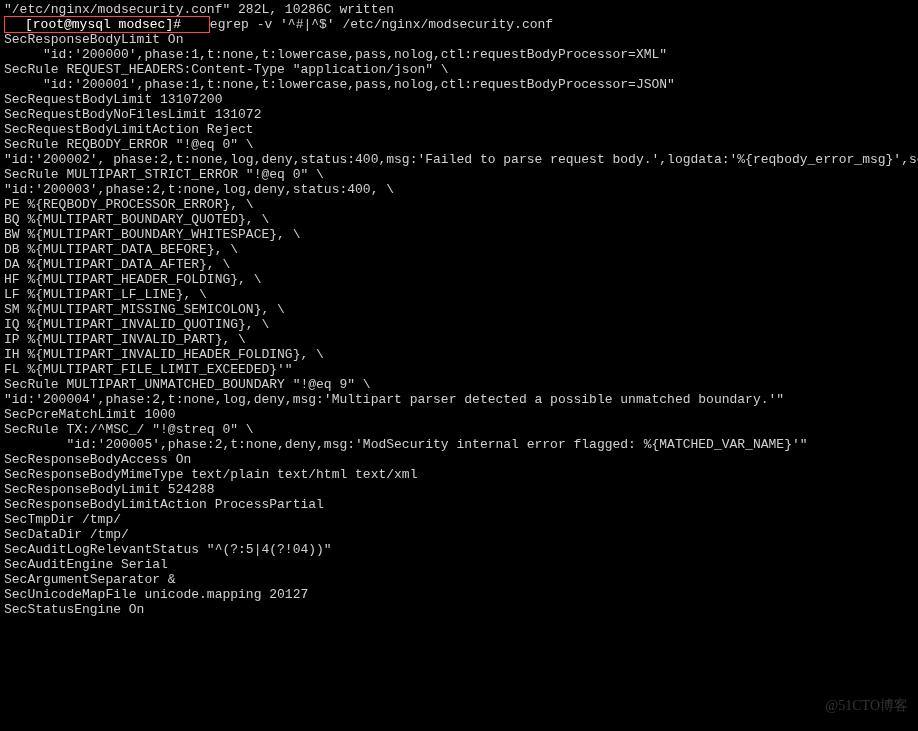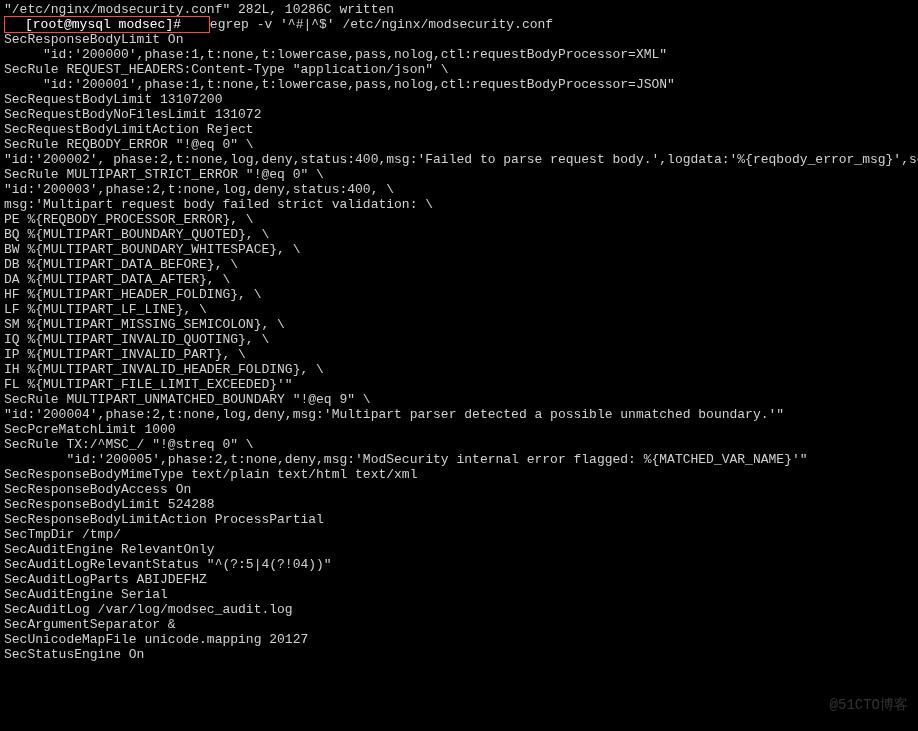--- a/index.html
+++ b/index.html
@@ -31,21 +31,21 @@
     }
     .prompt {
       color: #ffffff;
     }
     .watermark {
       position: absolute;
       bottom: 18px;
       right: 10px;
       color: rgba(200,200,200,0.25);
       font-size: 14px;
-      font-family: Liberation Mono, monospace;
+      font-family: Liberation Serif, serif;
       text-align: center;
     }
   </style>
 </head>
 <body>
 
 <div>
   <div class="line">"/etc/nginx/modsecurity.conf" 282L, 10286C written</div>
   <div class="line"><span class="prompt-box"><span class="prompt">[root@mysql modsec]# </span></span><span>egrep -v '^#|^$' /etc/nginx/modsecurity.conf</span></div>
   <div id="lines-container">
@@ -53,47 +53,44 @@
       <div class="line">     "id:'200000',phase:1,t:none,t:lowercase,pass,nolog,ctl:requestBodyProcessor=XML"</div>
       <div class="line">SecRule REQUEST_HEADERS:Content-Type "application/json" \</div>
       <div class="line">     "id:'200001',phase:1,t:none,t:lowercase,pass,nolog,ctl:requestBodyProcessor=JSON"</div>
       <div class="line">SecRequestBodyLimit 13107200</div>
       <div class="line">SecRequestBodyNoFilesLimit 131072</div>
       <div class="line">SecRequestBodyLimitAction Reject</div>
       <div class="line">SecRule REQBODY_ERROR "!@eq 0" \</div>
       <div class="line">"id:'200002', phase:2,t:none,log,deny,status:400,msg:'Failed to parse request body.',logdata:'%{reqbody_error_msg}',severity:2"</div>
       <div class="line">SecRule MULTIPART_STRICT_ERROR "!@eq 0" \</div>
       <div class="line">"id:'200003',phase:2,t:none,log,deny,status:400, \</div>
-      <div class="line">msg:'Multipart request body failed strict validation: \</div>
       <div class="line">PE %{REQBODY_PROCESSOR_ERROR}, \</div>
       <div class="line">BQ %{MULTIPART_BOUNDARY_QUOTED}, \</div>
       <div class="line">BW %{MULTIPART_BOUNDARY_WHITESPACE}, \</div>
       <div class="line">DB %{MULTIPART_DATA_BEFORE}, \</div>
       <div class="line">DA %{MULTIPART_DATA_AFTER}, \</div>
       <div class="line">HF %{MULTIPART_HEADER_FOLDING}, \</div>
       <div class="line">LF %{MULTIPART_LF_LINE}, \</div>
       <div class="line">SM %{MULTIPART_MISSING_SEMICOLON}, \</div>
       <div class="line">IQ %{MULTIPART_INVALID_QUOTING}, \</div>
       <div class="line">IP %{MULTIPART_INVALID_PART}, \</div>
       <div class="line">IH %{MULTIPART_INVALID_HEADER_FOLDING}, \</div>
       <div class="line">FL %{MULTIPART_FILE_LIMIT_EXCEEDED}'"</div>
       <div class="line">SecRule MULTIPART_UNMATCHED_BOUNDARY "!@eq 9" \</div>
       <div class="line">"id:'200004',phase:2,t:none,log,deny,msg:'Multipart parser detected a possible unmatched boundary.'"</div>
       <div class="line">SecPcreMatchLimit 1000</div>
       <div class="line">SecRule TX:/^MSC_/ "!@streq 0" \</div>
       <div class="line">        "id:'200005',phase:2,t:none,deny,msg:'ModSecurity internal error flagged: %{MATCHED_VAR_NAME}'"</div>
+      <div class="line">SecResponseBodyAccess On</div>
       <div class="line">SecResponseBodyMimeType text/plain text/html text/xml</div>
-      <div class="line">SecResponseBodyAccess On</div>
       <div class="line">SecResponseBodyLimit 524288</div>
       <div class="line">SecResponseBodyLimitAction ProcessPartial</div>
       <div class="line">SecTmpDir /tmp/</div>
-      <div class="line">SecAuditEngine RelevantOnly</div>
+      <div class="line">SecDataDir /tmp/</div>
       <div class="line">SecAuditLogRelevantStatus "^(?:5|4(?!04))"</div>
-      <div class="line">SecAuditLogParts ABIJDEFHZ</div>
       <div class="line">SecAuditEngine Serial</div>
-      <div class="line">SecAuditLog /var/log/modsec_audit.log</div>
       <div class="line">SecArgumentSeparator &amp;</div>
       <div class="line">SecUnicodeMapFile unicode.mapping 20127</div>
       <div class="line">SecStatusEngine On</div>
     </div>
 </div>
 
 <div class="watermark">@51CTO博客</div>
 
 </body></html>

